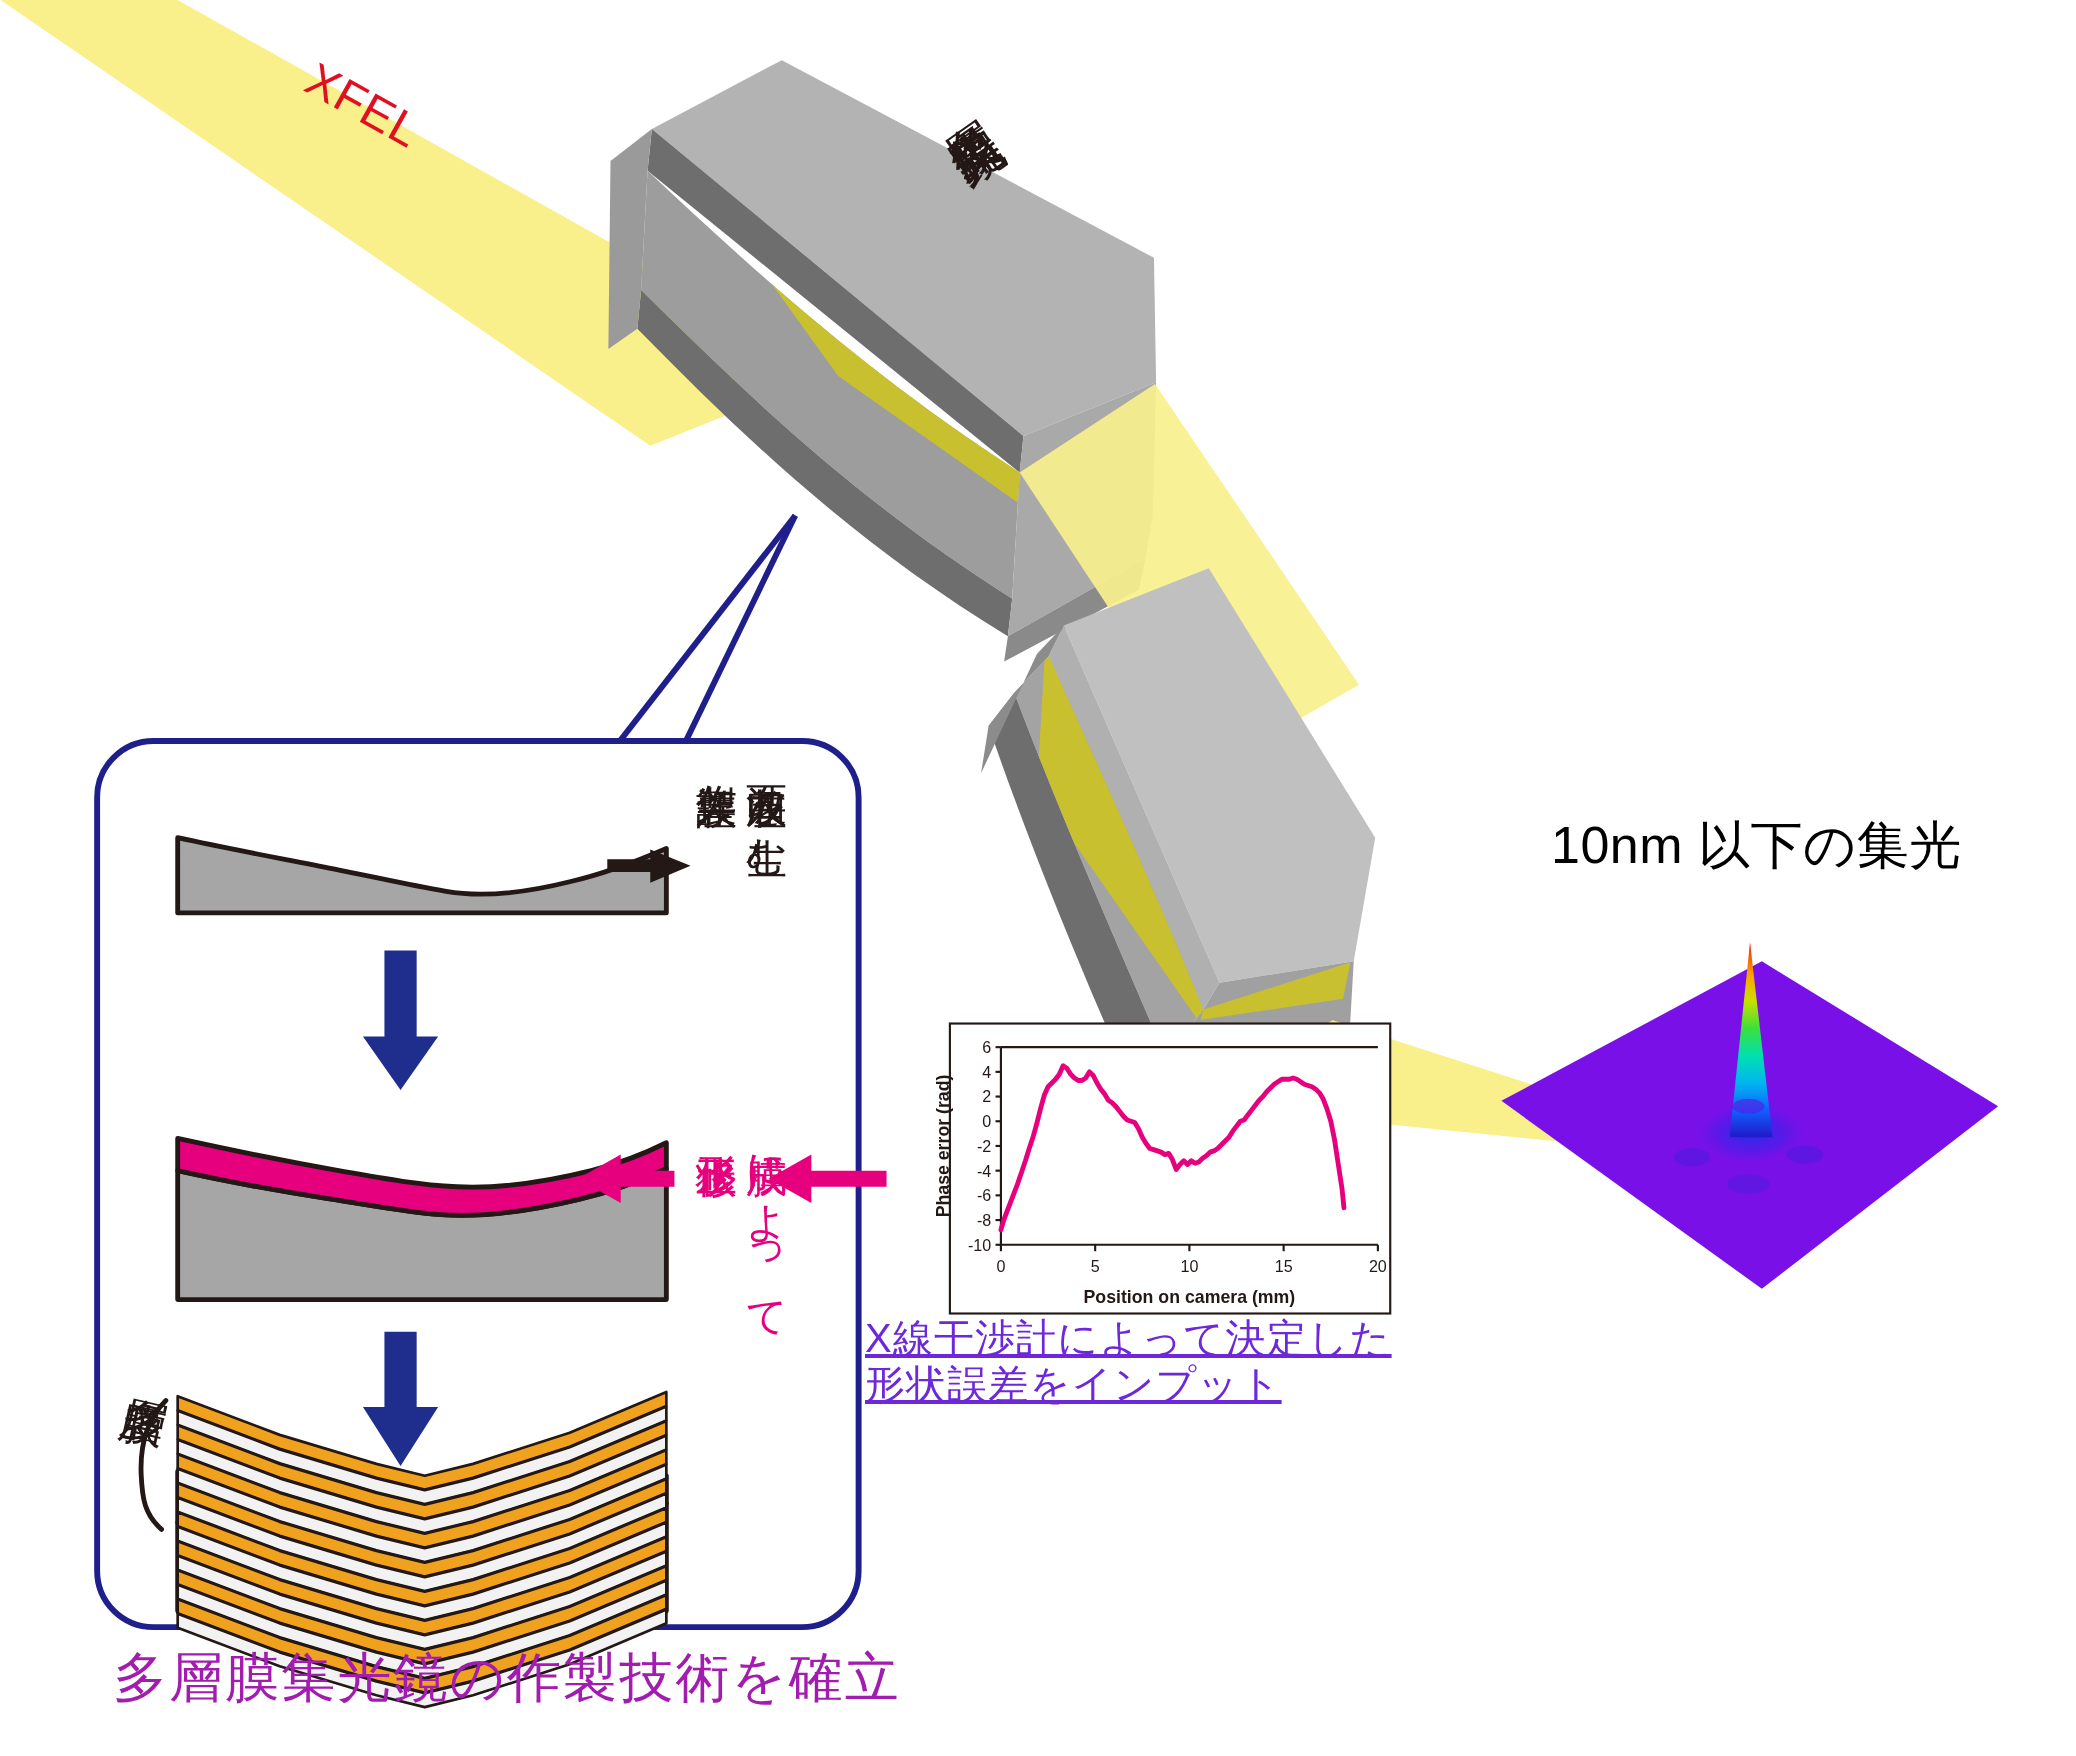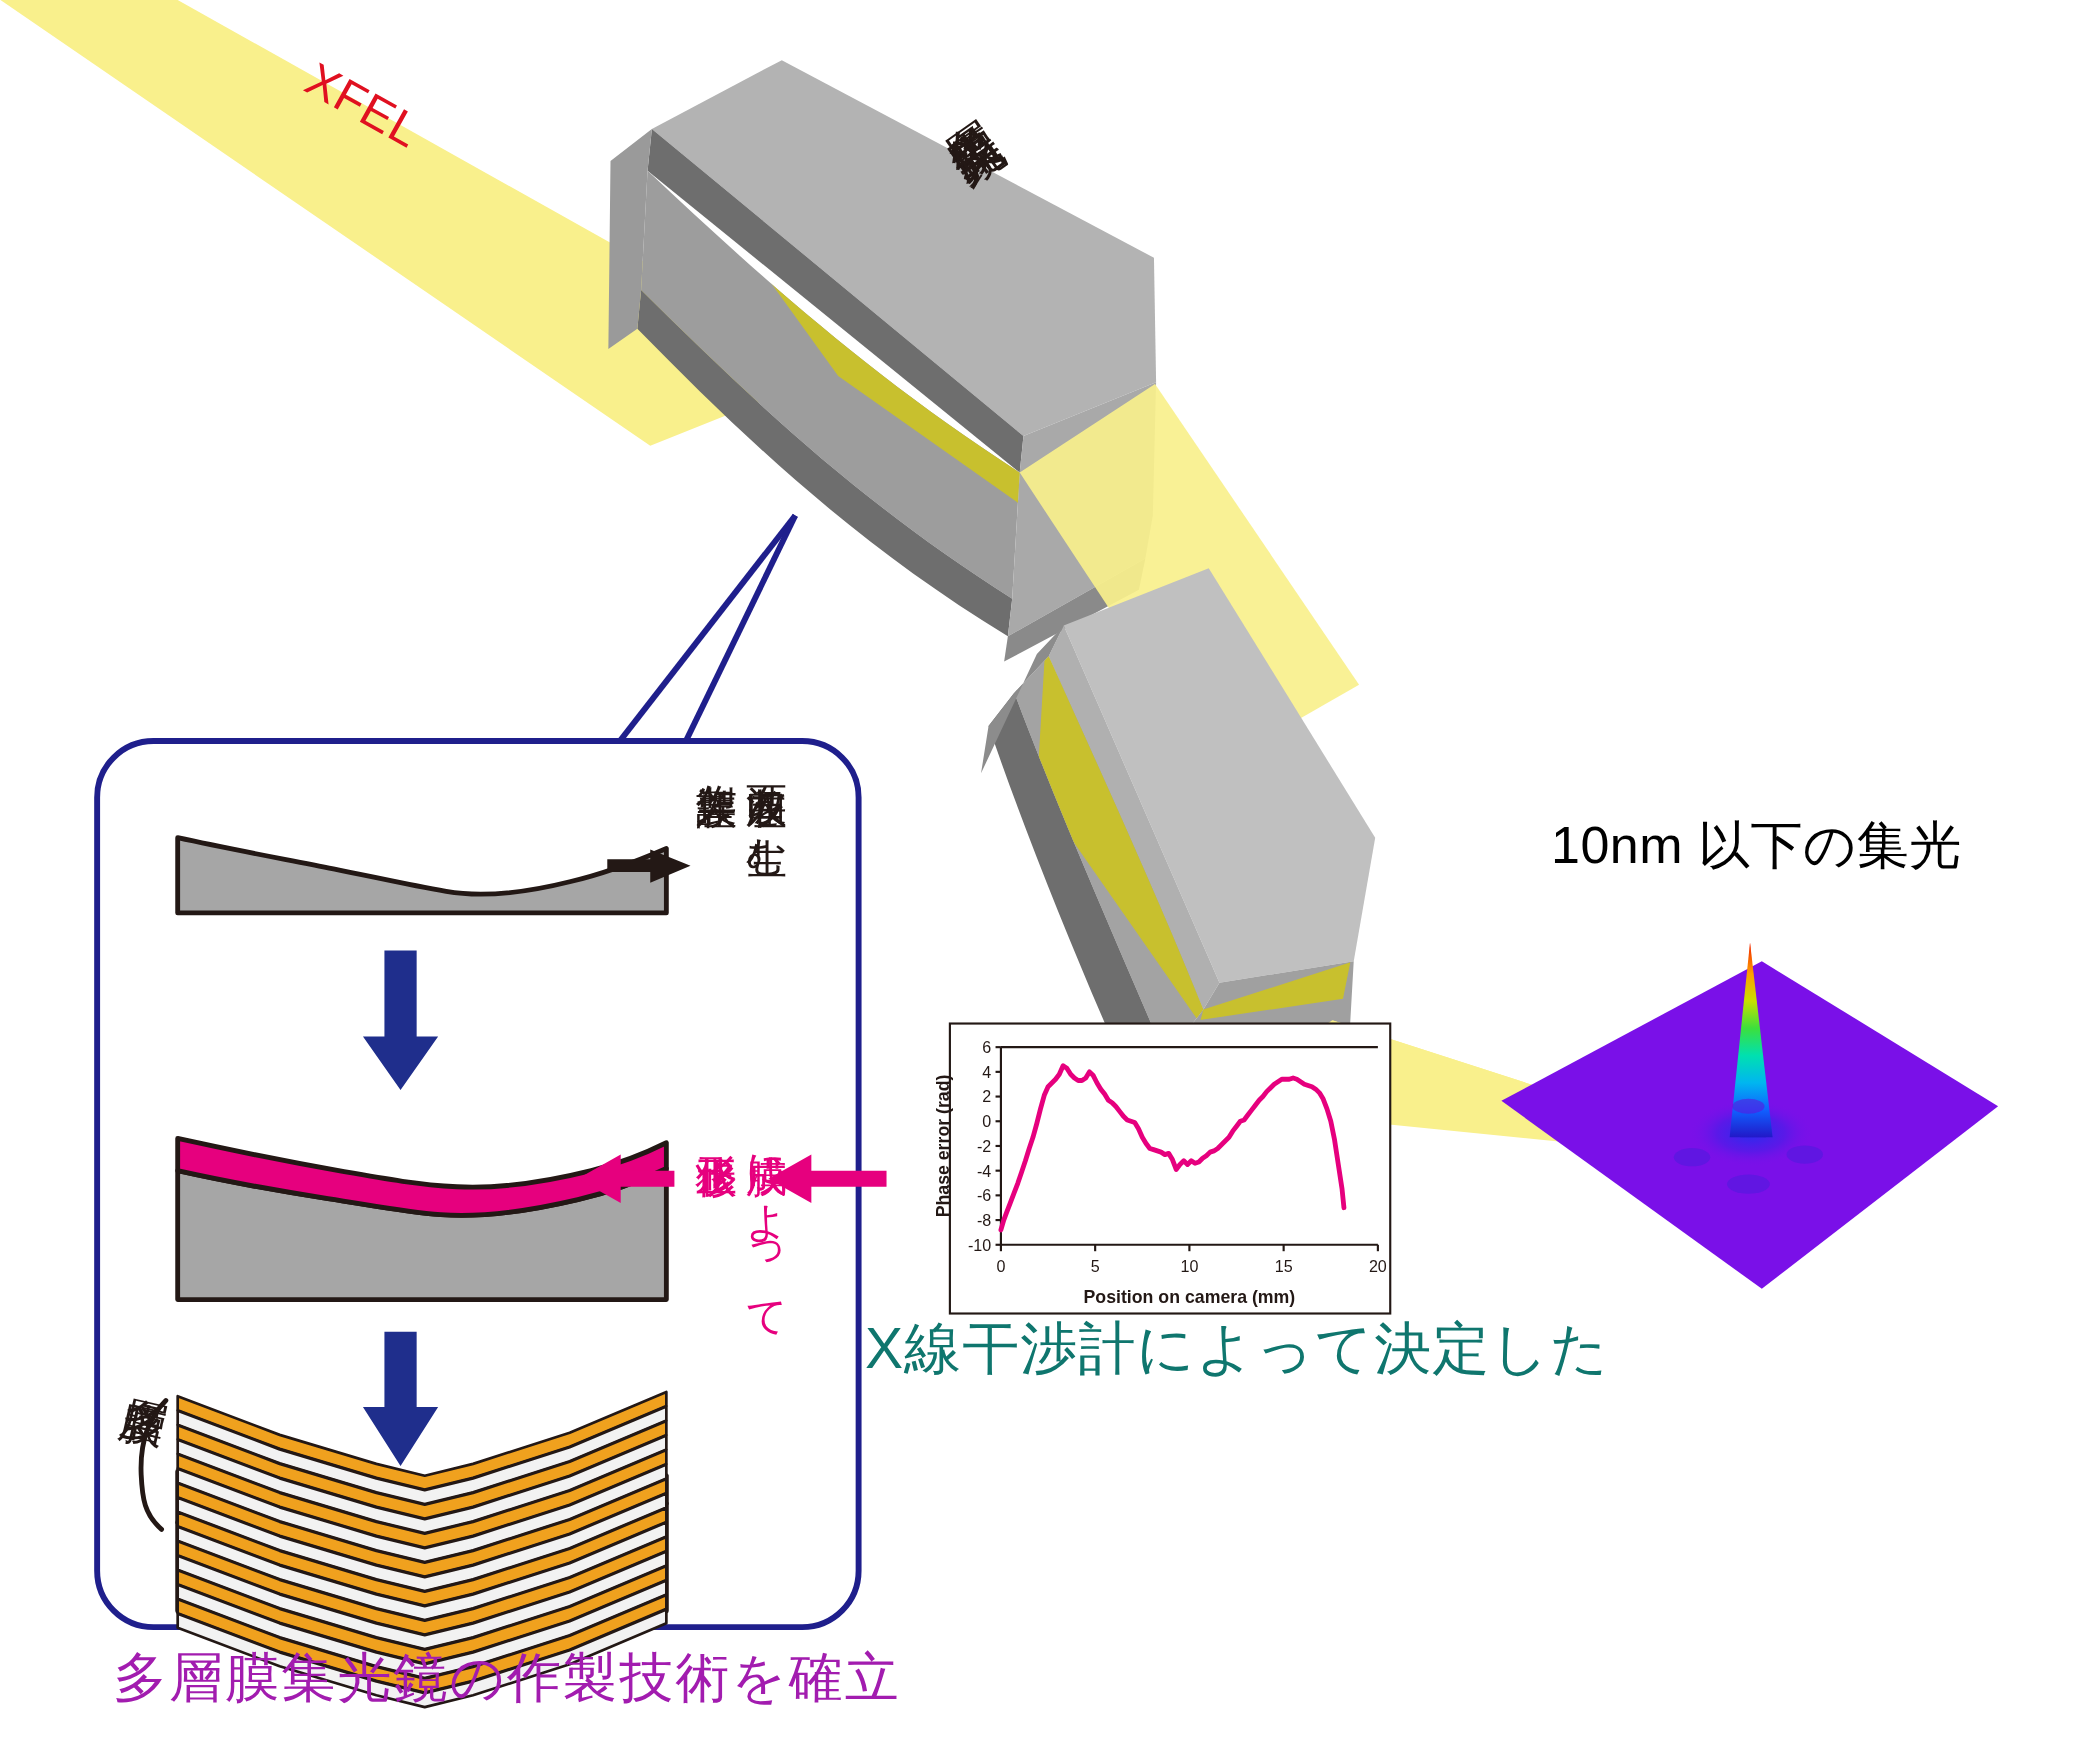--- a/index.html
+++ b/index.html
@@ -246,20 +246,21 @@
 
   <div style="position:absolute;left:693px;top:1123px;display:flex;flex-direction:row-reverse;gap:4.3px;">
     <div class="vtxt" style="position:relative;font-size:41px;color:#E6007E;height:279px;letter-spacing:1.6px;">成膜によって</div>
     <div class="vtxt" style="position:relative;font-size:41px;color:#E6007E;height:204px;letter-spacing:1.6px;">形状修正</div>
   </div>
 
 
   <div class="vtxt" style="left:132px;top:1359px;transform:rotate(13deg);transform-origin:left top;
               font-size:45px;color:#231815;height:177px;letter-spacing:2.1px;">多層膜</div>
 
-  <div style="position:absolute;left:865px;top:1315px;color:#0f766e;font-size:57px;line-height:1.16;letter-spacing:1.1px;">
+  <div style="position:absolute;left:865px;top:1315px;color:#6d28d9;font-size:40px;line-height:1.16;letter-spacing:1.1px;text-decoration:underline;">
     <div class="nowrap">X線干渉計によって決定した</div>
+    <div class="nowrap">形状誤差をインプット</div>
   </div>
 
   <div class="txt" style="left:113px;top:1649px;font-size:54px;color:#a21caf;letter-spacing:2.1px;">多層膜集光鏡の作製技術を確立</div>
 
 </div>
 
 
 </body></html>

